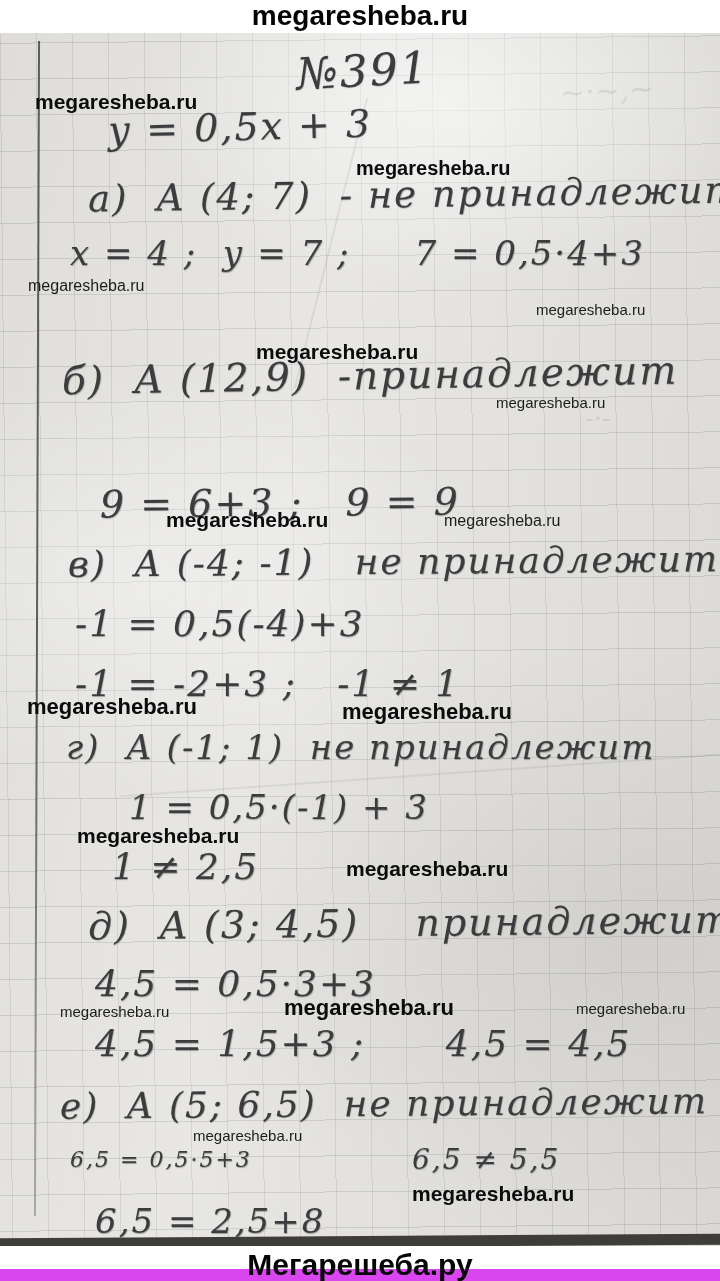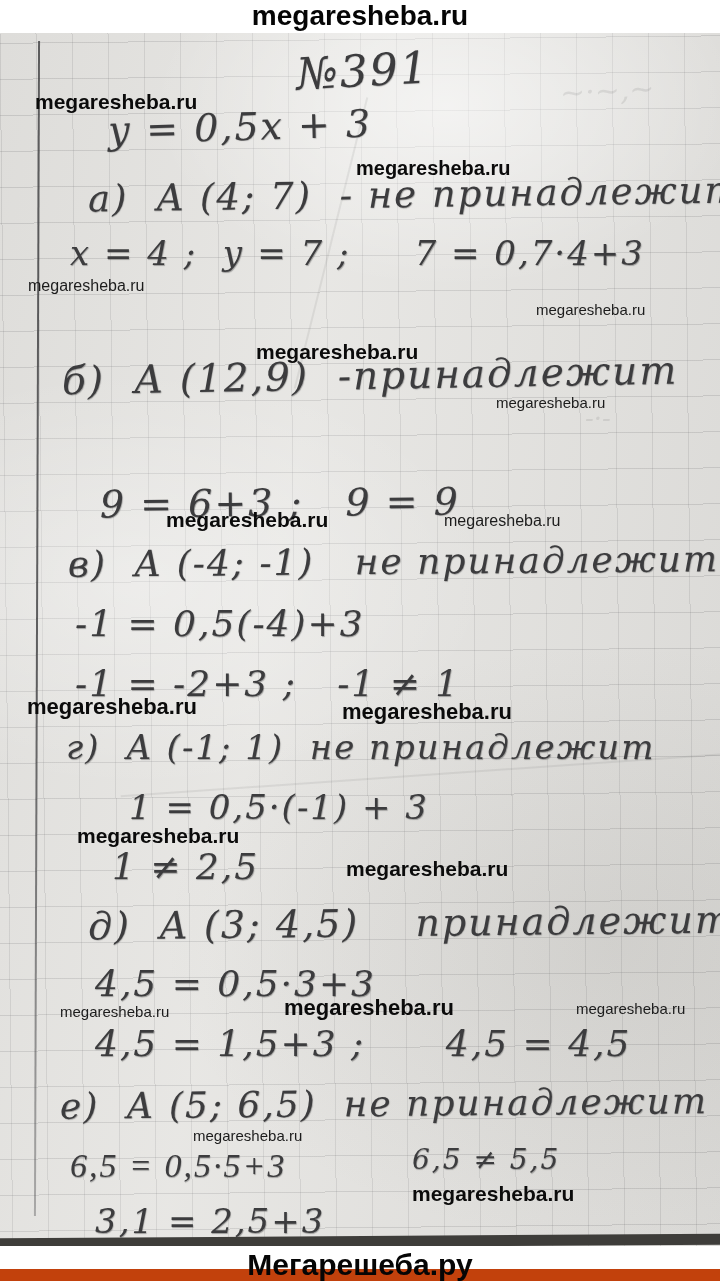--- a/index.html
+++ b/index.html
@@ -1,16 +1,16 @@
 <!DOCTYPE html>
 <html><head>
 <meta charset="utf-8">
 <style>
   html,body{margin:0;padding:0;background:#ffffff;}
-  .page{position:relative;width:720px;height:1281px;background:#c2410c;overflow:hidden;
+  .page{position:relative;width:720px;height:1281px;background:#d946ef;overflow:hidden;
         font-family:"Liberation Sans",sans-serif;}
   
   .site-band{position:absolute;left:0;width:720px;background:#ffffff;text-align:center;
              color:#050505;font-weight:bold;z-index:5;}
   .band-top{top:0;height:33px;font-size:28px;line-height:32px;letter-spacing:0px;}
   .band-bottom{top:1246px;height:23px;font-size:30px;line-height:38px;}
   
   .scan{position:absolute;left:0;top:33px;width:720px;height:1214px;background:#e5e4e1;overflow:hidden;}
   .grid-layer{position:absolute;left:-30px;top:-30px;width:800px;height:1300px;
       background-image:
@@ -56,41 +56,41 @@
     <div class="margin-line"></div>
     <div class="crease crease1"></div>
     <div class="crease crease2"></div>
     <div class="bleed" style="left:560px;top:40px;font-size:30px;transform:rotate(-3deg);">~·~,~</div>
     <div class="bleed" style="left:585px;top:370px;font-size:26px;">-·-</div>
 
     <div class="hw" style="left:296px;top:12px;font-size:44px;transform:rotate(-3deg);">№391</div>
     <div class="hw" style="left:108px;top:72px;font-size:38px;transform:rotate(-1.5deg);">у = 0,5х + 3</div>
 
     <div class="hw" style="left:88px;top:140px;font-size:37px;transform:rotate(-0.8deg);">а)  А (4; 7)  - не принадлежит</div>
-    <div class="hw" style="left:70px;top:200px;font-size:34px;">х = 4 ;  у = 7 ;     7 = 0,7·4+3</div>
+    <div class="hw" style="left:70px;top:200px;font-size:34px;">х = 4 ;  у = 7 ;     7 = 0,5·4+3</div>
 
     <div class="hw" style="left:62px;top:320px;font-size:39px;transform:rotate(-1deg);">б)  А (12,9)  -принадлежит</div>
     <div class="hw" style="left:100px;top:448px;font-size:38px;transform:rotate(-0.5deg);">9 = 6+3 ;   9 = 9</div>
 
     <div class="hw" style="left:68px;top:508px;font-size:36px;transform:rotate(-0.5deg);">в)  А (-4; -1)   не принадлежит</div>
     <div class="hw" style="left:75px;top:570px;font-size:36px;">-1 = 0,5(-4)+3</div>
     <div class="hw" style="left:75px;top:630px;font-size:36px;">-1 = -2+3 ;   -1 ≠ 1</div>
 
     <div class="hw" style="left:66px;top:694px;font-size:34px;text-align:center;">г)  А (-1; 1)  не принадлежит</div>
     <div class="hw" style="left:115px;top:754px;font-size:34px;margin-left:14px;">1 = 0,5·(-1) + 3</div>
     <div class="hw" style="left:112px;top:813px;font-size:36px;">1 ≠ 2,5</div>
 
     <div class="hw" style="left:88px;top:868px;font-size:38px;transform:rotate(-0.6deg);">д)  А (3; 4,5)    принадлежит</div>
     <div class="hw" style="left:95px;top:930px;font-size:36px;">4,5 = 0,5·3+3</div>
     <div class="hw" style="left:95px;top:990px;font-size:36px;">4,5 = 1,5+3 ;      4,5 = 4,5</div>
 
     <div class="hw" style="left:60px;top:1050px;font-size:36px;transform:rotate(-0.5deg);">е)  А (5; 6,5)  не принадлежит</div>
-    <div class="hw" style="left:70px;top:1114px;font-size:34px;font-family:Liberation Serif, serif;">6,5 = 0,5·5+3</div>
+    <div class="hw" style="left:70px;top:1114px;font-size:22px;">6,5 = 0,5·5+3</div>
     <div class="hw" style="left:412px;top:1110px;font-size:28px;">6,5 ≠ 5,5</div>
-    <div class="hw" style="left:95px;top:1168px;font-size:34px;">3,1 = 2,5+3</div>
+    <div class="hw" style="left:95px;top:1168px;font-size:34px;">6,5 = 2,5+8</div>
 
     <div class="wm wm-bold" style="left:35px;top:57px;">megaresheba.ru</div>
     <div class="wm wm-bold" style="left:356px;top:124px;font-size:20px;">megaresheba.ru</div>
     <div class="wm wm-small" style="left:28px;top:244px;font-size:16px;">megaresheba.ru</div>
     <div class="wm wm-small" style="left:536px;top:268px;">megaresheba.ru</div>
     <div class="wm wm-bold" style="left:256px;top:307px;">megaresheba.ru</div>
     <div class="wm wm-small" style="left:496px;top:361px;">megaresheba.ru</div>
     <div class="wm wm-bold" style="left:166px;top:475px;">megaresheba.ru</div>
     <div class="wm wm-small" style="left:444px;top:479px;font-size:16px;">megaresheba.ru</div>
     <div class="wm wm-bold" style="left:27px;top:661px;font-size:22px;">megaresheba.ru</div>

